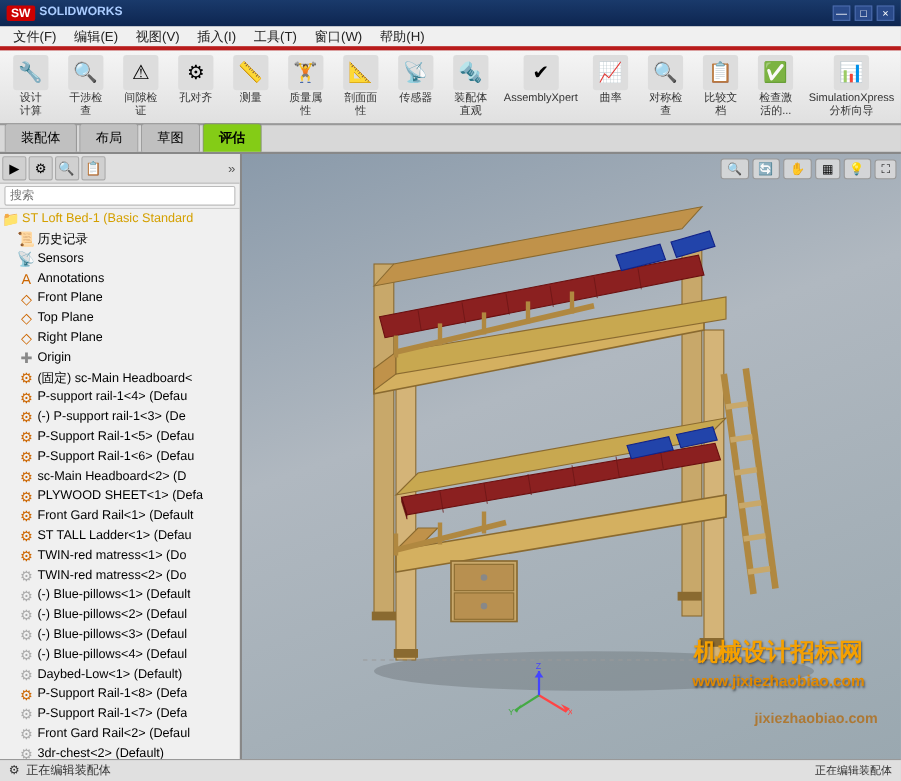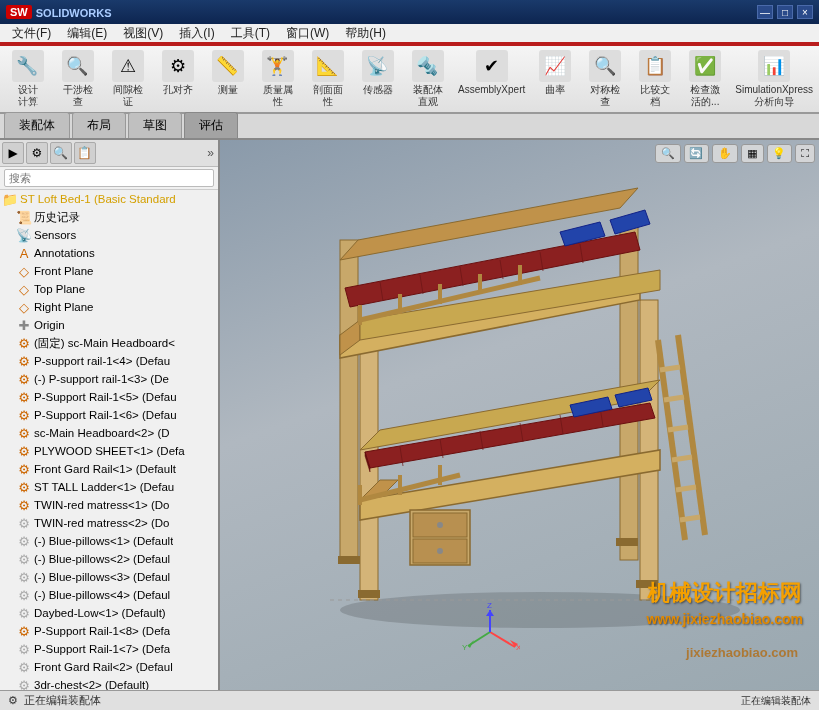--- a/index.html
+++ b/index.html
@@ -8,21 +8,21 @@
     
     #titlebar {
       background: linear-gradient(to bottom, #1a3a6b, #0d2550);
       height: 24px;
       display: flex;
       align-items: center;
       padding: 0 6px;
       color: white;
     }
     #titlebar .logo {
-      display: flex; align-items: flex-end; gap: 4px;
+      display: flex; align-items: flex-start; gap: 4px;
     }
     #titlebar .logo-sw {
       background: #cc0000; color: white; font-weight: bold; font-size: 11px; padding: 1px 4px; border-radius: 2px;
     }
     #titlebar .app-name { color: #aaccff; font-size: 11px; font-weight: bold; }
     #titlebar .title-text { flex: 1; text-align: center; font-size: 11px; color: #ffffff; }
     #titlebar .win-controls { display: flex; gap: 4px; margin-left: auto; }
     #titlebar .win-btn {
       width: 16px; height: 14px; display: flex; align-items: center; justify-content: center;
       font-size: 10px; cursor: pointer; color: white; background: #2a4a8a; border: 1px solid #4a6aaa;
@@ -87,23 +87,23 @@
       padding: 4px 14px;
       font-size: 12px;
       cursor: pointer;
       background: #c0c0c0;
       border: 1px solid #999;
       border-bottom: none;
       margin-right: 2px;
       border-radius: 3px 3px 0 0;
     }
     .tab.active {
-      background: #a3a3a3;
+      background: #84cc16;
       border-color: #888;
-      font-weight: normal;
+      font-weight: bold;
     }
 
     
     #main {
       display: flex;
       height: calc(710px - 24px - 22px - 68px - 26px);
       
     }
 
     
@@ -205,21 +205,21 @@
     
     #bed-container {
       position: absolute;
       top: 20px; left: 60px;
       width: 520px; height: 480px;
     }
 
     
     #watermark {
       position: absolute;
-      bottom: 60px; right: 16px;
+      bottom: 60px; right: 33px;
       color: #f5a000;
       font-size: 22px;
       font-weight: bold;
       text-shadow: 1px 1px 2px rgba(0,0,0,0.5);
       line-height: 1.5;
       text-align: center;
       margin-left: 32px;
     }
     #watermark2 {
       position: absolute;

